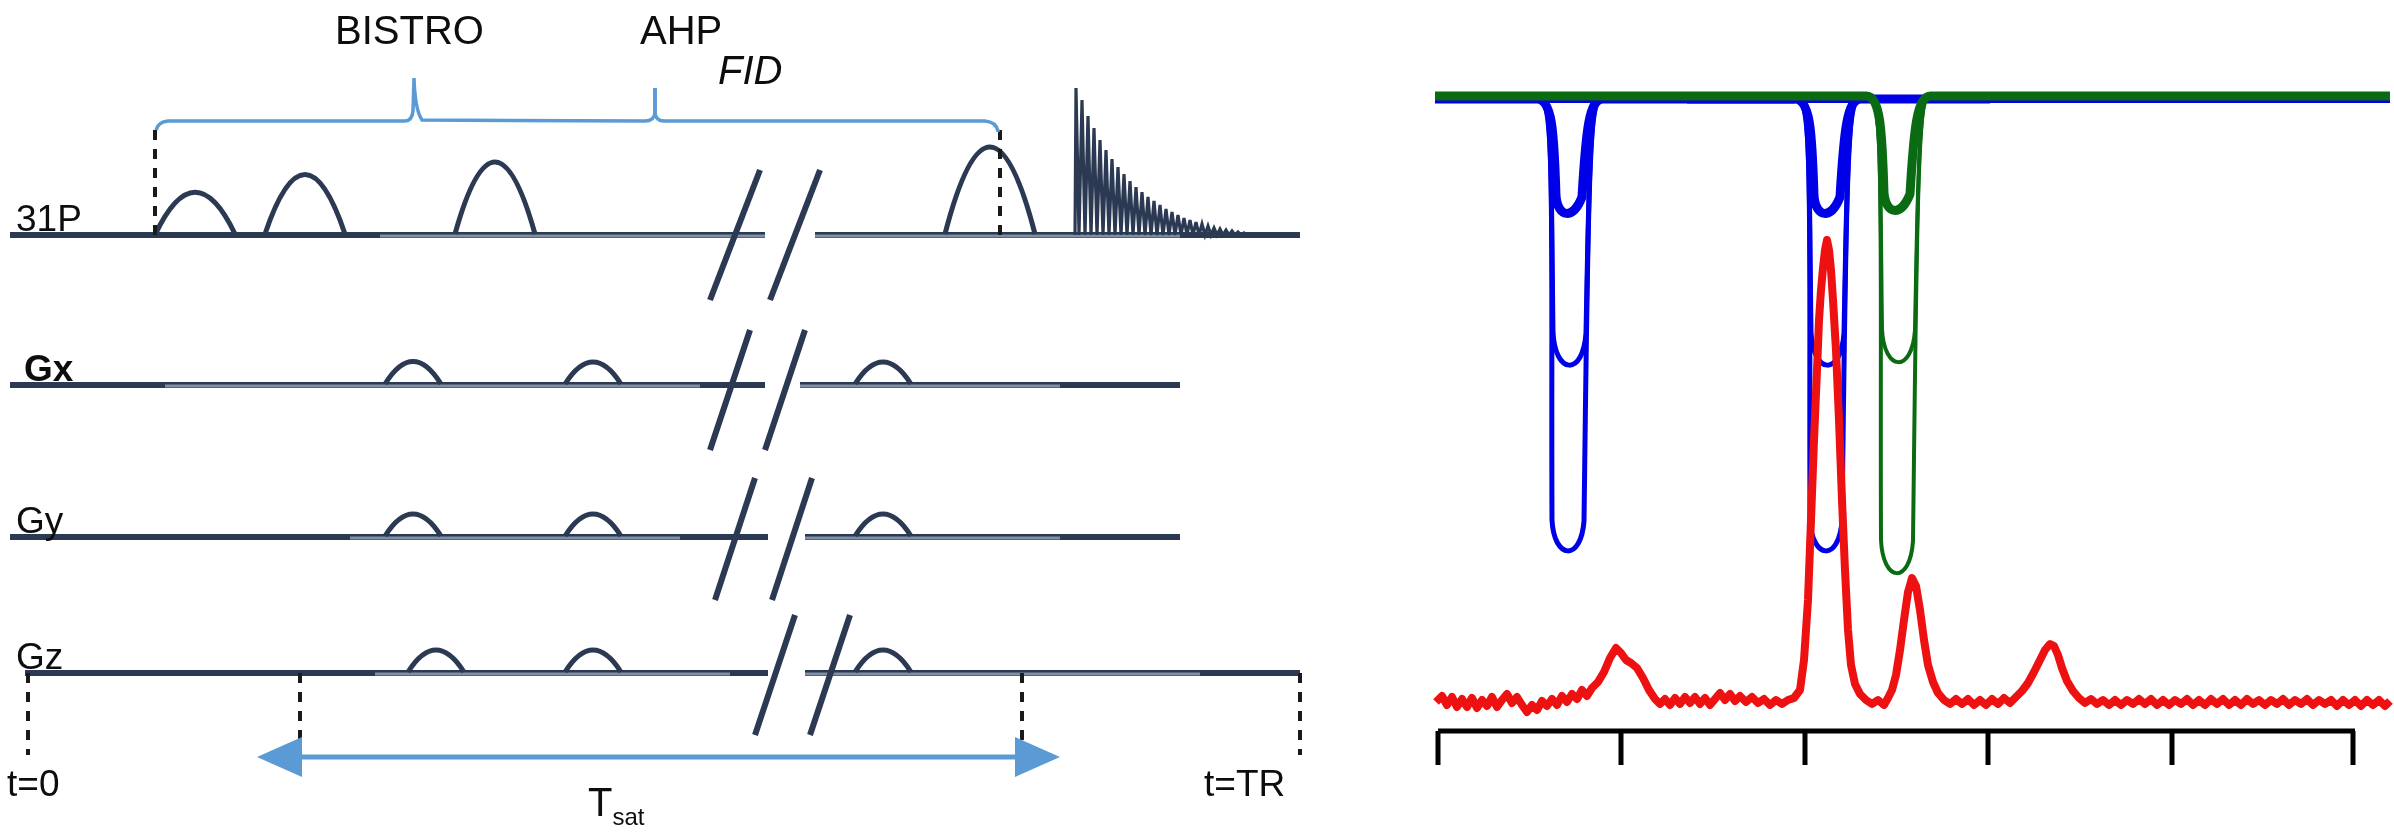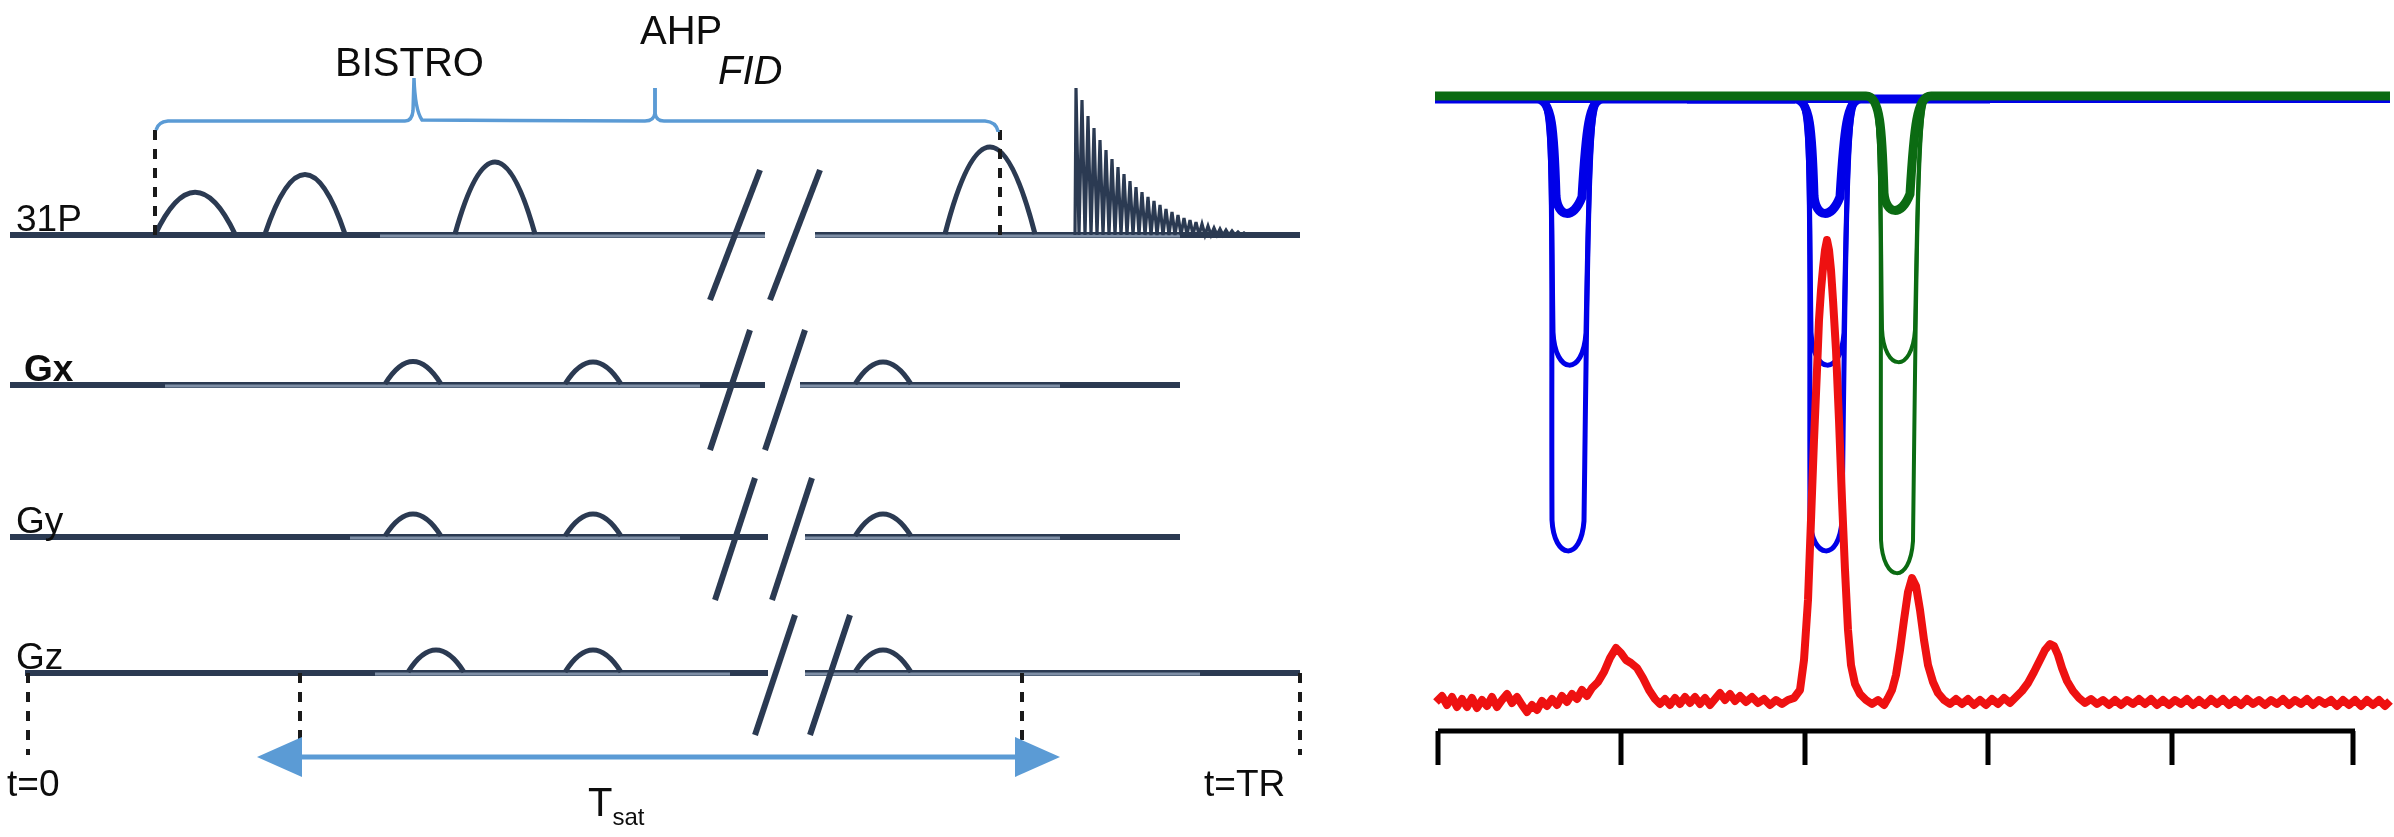--- a/index.html
+++ b/index.html
@@ -114,21 +114,21 @@
         <line x1="1300" y1="673" x2="1300" y2="755" stroke="#1a1a1a" stroke-width="4" stroke-dasharray="10,9"></line>
         <line x1="302" y1="757" x2="1020" y2="757" stroke="#5b9bd5" stroke-width="5" marker-start="url(#arrL)" marker-end="url(#arrR)"></line>
       </g>
     </svg>
 
     <div class="lbl chanlbl" style="left:16px;top:198px;">31P</div>
     <div class="lbl chanlbl" style="left:24px;top:348px;font-weight:bold;">Gx</div>
     <div class="lbl chanlbl" style="left:16px;top:500px;">Gy</div>
     <div class="lbl chanlbl" style="left:16px;top:636px;">Gz</div>
 
-    <div class="lbl annlbl" style="left:335px;top:8px;margin-top:32px;">BISTRO</div>
+    <div class="lbl annlbl" style="left:335px;top:8px;">BISTRO</div>
     <div class="lbl annlbl" style="left:640px;top:8px;">AHP</div>
     <div class="lbl annlbl" style="left:718px;top:48px;font-style:italic;">FID</div>
 
     <div class="lbl timelbl" style="left:0px;top:763px;padding-left:7px;">t=0</div>
     <div class="lbl timelbl" style="left:1204px;top:763px;">t=TR</div>
     <div class="lbl tsatlbl" style="left:588px;top:780px;"><span>T</span><span class="sub">sat</span></div>
   </div>
 
   <div class="panel" id="spec-panel">
 

